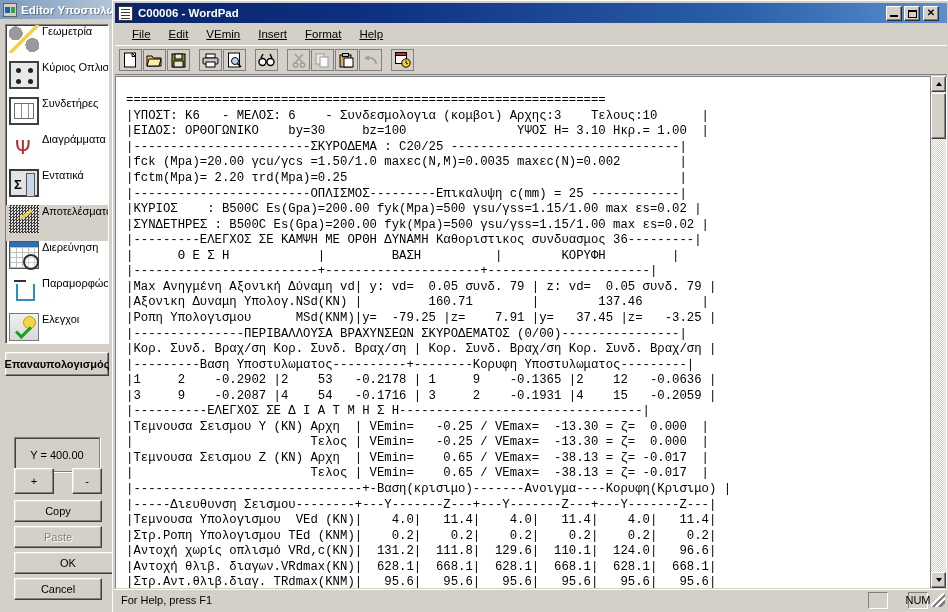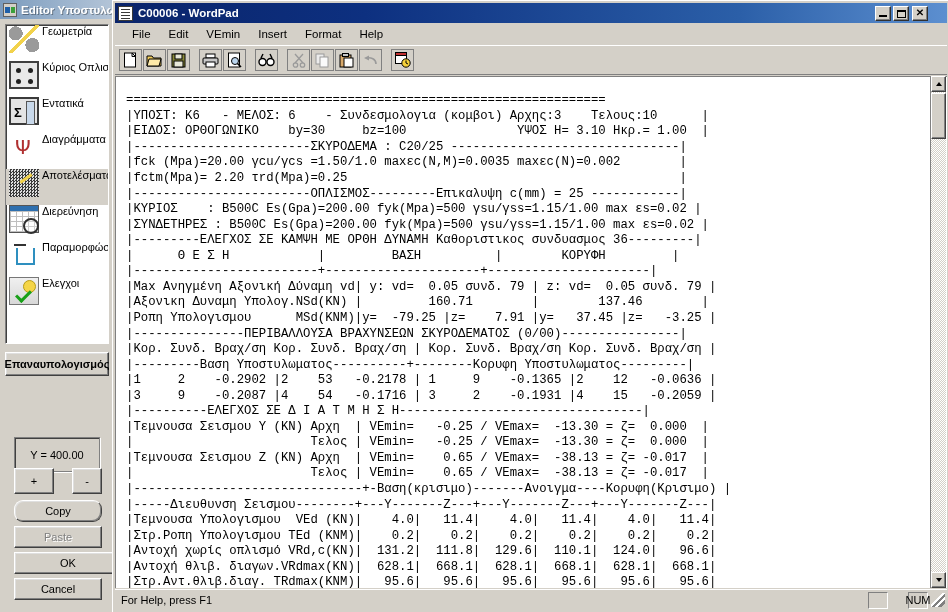--- a/index.html
+++ b/index.html
@@ -240,21 +240,21 @@
     width:86px; height:35px;
     background:#d4d0c8;
     border: 1px solid #808080;
     box-shadow: inset 1px 1px 0 #404040, 1px 1px 0 #ffffff;
     display:flex; align-items:center; justify-content:center;
     font-size:11px;
     box-sizing:border-box;
   }
   #btn-plus  { position:absolute; left:14px; top:468px; width:40px; height:26px; }
   #btn-minus { position:absolute; left:72px; top:468px; width:30px; height:26px; }
-  #btn-copy  { position:absolute; left:14px; top:500px; width:88px; height:22px;border-radius:9px; }
+  #btn-copy  { position:absolute; left:14px; top:500px; width:88px; height:22px; }
   #btn-paste { position:absolute; left:14px; top:526px; width:88px; height:22px; }
   #btn-ok    { position:absolute; left:14px; top:552px; width:108px; height:22px; }
   #btn-cancel{ position:absolute; left:14px; top:578px; width:88px; height:22px; }
 
   
   #wordpad {
     position: absolute;
     left: 112px; top: 0;
     width: 836px; height: 612px;
     background: #d4d0c8;
@@ -263,21 +263,21 @@
     box-sizing: border-box;
   }
   #wp-titlebar {
     position: absolute;
     left: 2px; top: 2px;
     width: 832px; height: 20px;
     background: linear-gradient(to right, #0a246a 0%, #0d3080 30%, #2b5fa8 75%, #5c8fd0 100%);
     display: flex;
     align-items: center;
     box-sizing: border-box;
-    padding: 0 19px 0 3px;
+    padding: 0 8px 0 3px;
   }
   #wp-doc-icon {
     width: 15px; height: 15px;
     flex: none;
     margin-right: 5px;
     background: #ffffff;
     border: 1px solid #3a3a3a;
     box-sizing: border-box;
     position: relative;
   }
@@ -334,20 +334,21 @@
     padding-left: 8px;
     box-sizing: border-box;
     border-bottom: 1px solid #d4d0c8;
   }
   .menu-item {
     font-size: 11.5px;
     color: #000;
     padding: 2px 9px;
     cursor: default;
     white-space: nowrap;
+    text-decoration: underline;
   }
 
   #wp-toolbar {
     position: absolute;
     left: 2px; top: 44px;
     width: 832px; height: 30px;
     border-top: 1px solid #ffffff;
     border-bottom: 1px solid #808080;
     display: flex;
     align-items: center;
@@ -490,26 +491,30 @@
   <div id="back-panel">
     <div class="nav-item">
       <span class="nav-ico ico-geom"></span>
       <span class="nav-label">Γεωμετρία</span>
     </div>
     <div class="nav-item">
       <span class="nav-ico ico-main"></span>
       <span class="nav-label">Κύριος Οπλισμός</span>
     </div>
     <div class="nav-item">
+      <span class="nav-ico ico-stir"></span>
+      <span class="nav-label">Συνδετήρες</span>
+    </div>
+    <div class="nav-item">
+      <span class="nav-ico ico-diag"></span>
+      <span class="nav-label">Διαγράμματα</span>
+    </div>
+    <div class="nav-item">
       <span class="nav-ico ico-ent"></span>
       <span class="nav-label">Εντατικά</span>
-    </div>
-    <div class="nav-item">
-      <span class="nav-ico ico-diag"></span>
-      <span class="nav-label">Διαγράμματα</span>
     </div>
     <div class="nav-item selected">
       <span class="nav-ico ico-apot"></span>
       <span class="nav-label">Αποτελέσματα</span>
     </div>
     <div class="nav-item">
       <span class="nav-ico ico-dier"></span>
       <span class="nav-label">Διερεύνηση</span>
     </div>
     <div class="nav-item">

